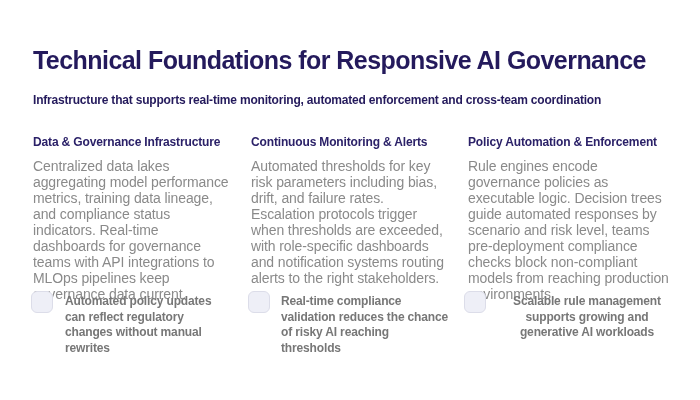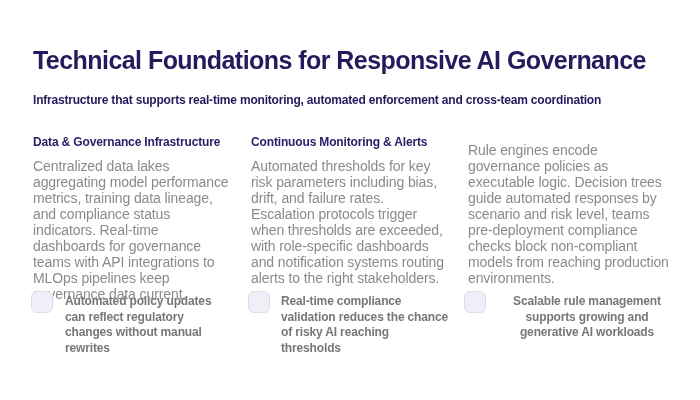--- a/index.html
+++ b/index.html
@@ -128,20 +128,21 @@
   <section class="col col-2">
     <h2 class="col-title">Continuous Monitoring &amp; Alerts</h2>
     <p class="col-desc">Automated thresholds for key risk parameters including bias, drift, and failure rates. Escalation protocols trigger when thresholds are exceeded, with role-specific dashboards and notification systems routing alerts to the right stakeholders.</p>
     <div class="benefit">
       <span class="checkbox" role="checkbox" aria-checked="false"></span>
       <p class="benefit-text">Real-time compliance validation reduces the chance of risky AI reaching thresholds</p>
     </div>
   </section>
 
   <section class="col col-3">
+    <h2 class="col-title">Policy Automation &amp; Enforcement</h2>
     <p class="col-desc">Rule engines encode governance policies as executable logic. Decision trees guide automated responses by scenario and risk level, teams pre-deployment compliance checks block non-compliant models from reaching production environments.</p>
     <div class="benefit">
       <span class="checkbox" role="checkbox" aria-checked="false"></span>
       <p class="benefit-text">Scalable rule management supports growing and generative AI workloads</p>
     </div>
   </section>
 
 </div>
 
 </body></html>

